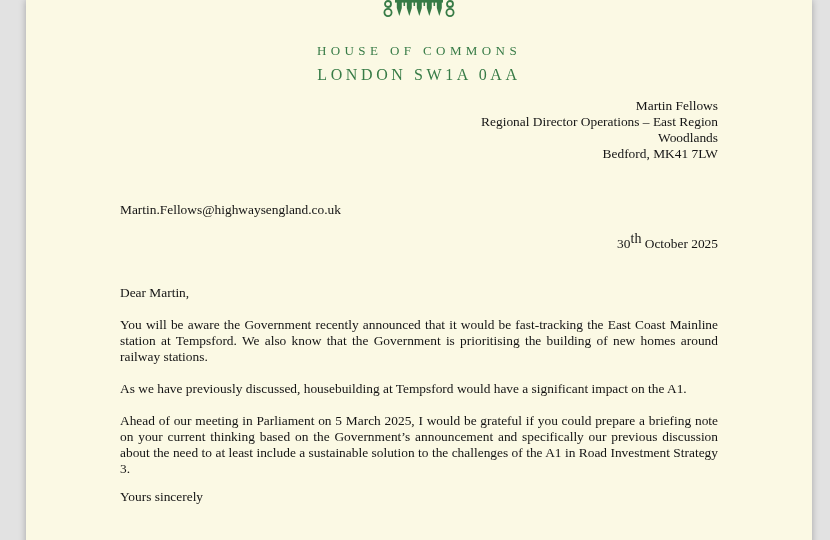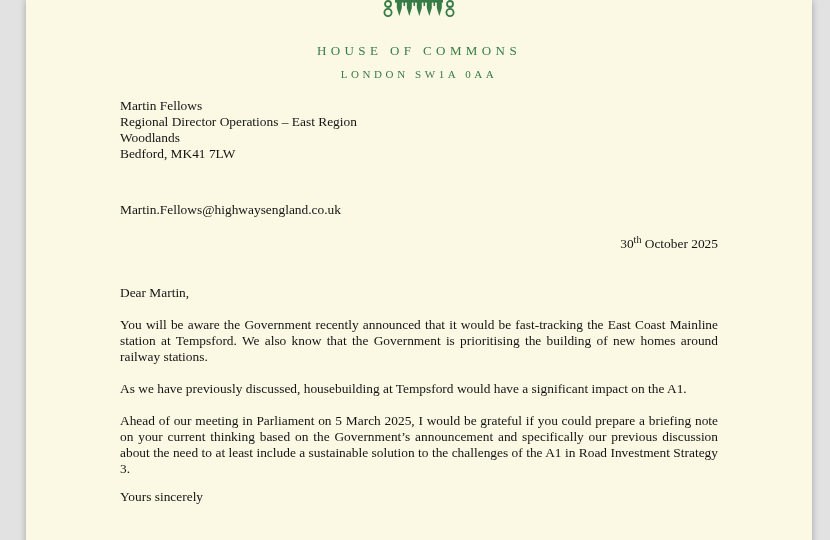--- a/index.html
+++ b/index.html
@@ -41,38 +41,39 @@
   .logo-clip svg { display: block; }
   .hoc-title {
     margin-top: 24px;
     font-size: 13px;
     line-height: 17px;
     letter-spacing: 4.4px;
     color: #377b46;
   }
   .hoc-sub {
     margin-top: 9px;
-    font-size: 11px;
+    font-size: 16px;
     line-height: 13px;
     letter-spacing: 3.6px;
     color: #377b46;
   }
   .recipient {
     margin-top: 17px;
+    text-align: right;
   }
   .recipient div { line-height: 16px; }
   .email-line {
     margin-top: 40px;
   }
   .date-line {
     margin-top: 18px;
     text-align: right;
   }
   .date-line sup {
-    font-size: 10px;
+    font-size: 14px;
     line-height: 0;
     vertical-align: 5px;
   }
   .salutation {
     margin-top: 33px;
   }
   .para {
     margin: 16px 0 0 0;
     text-align: justify;
   }

